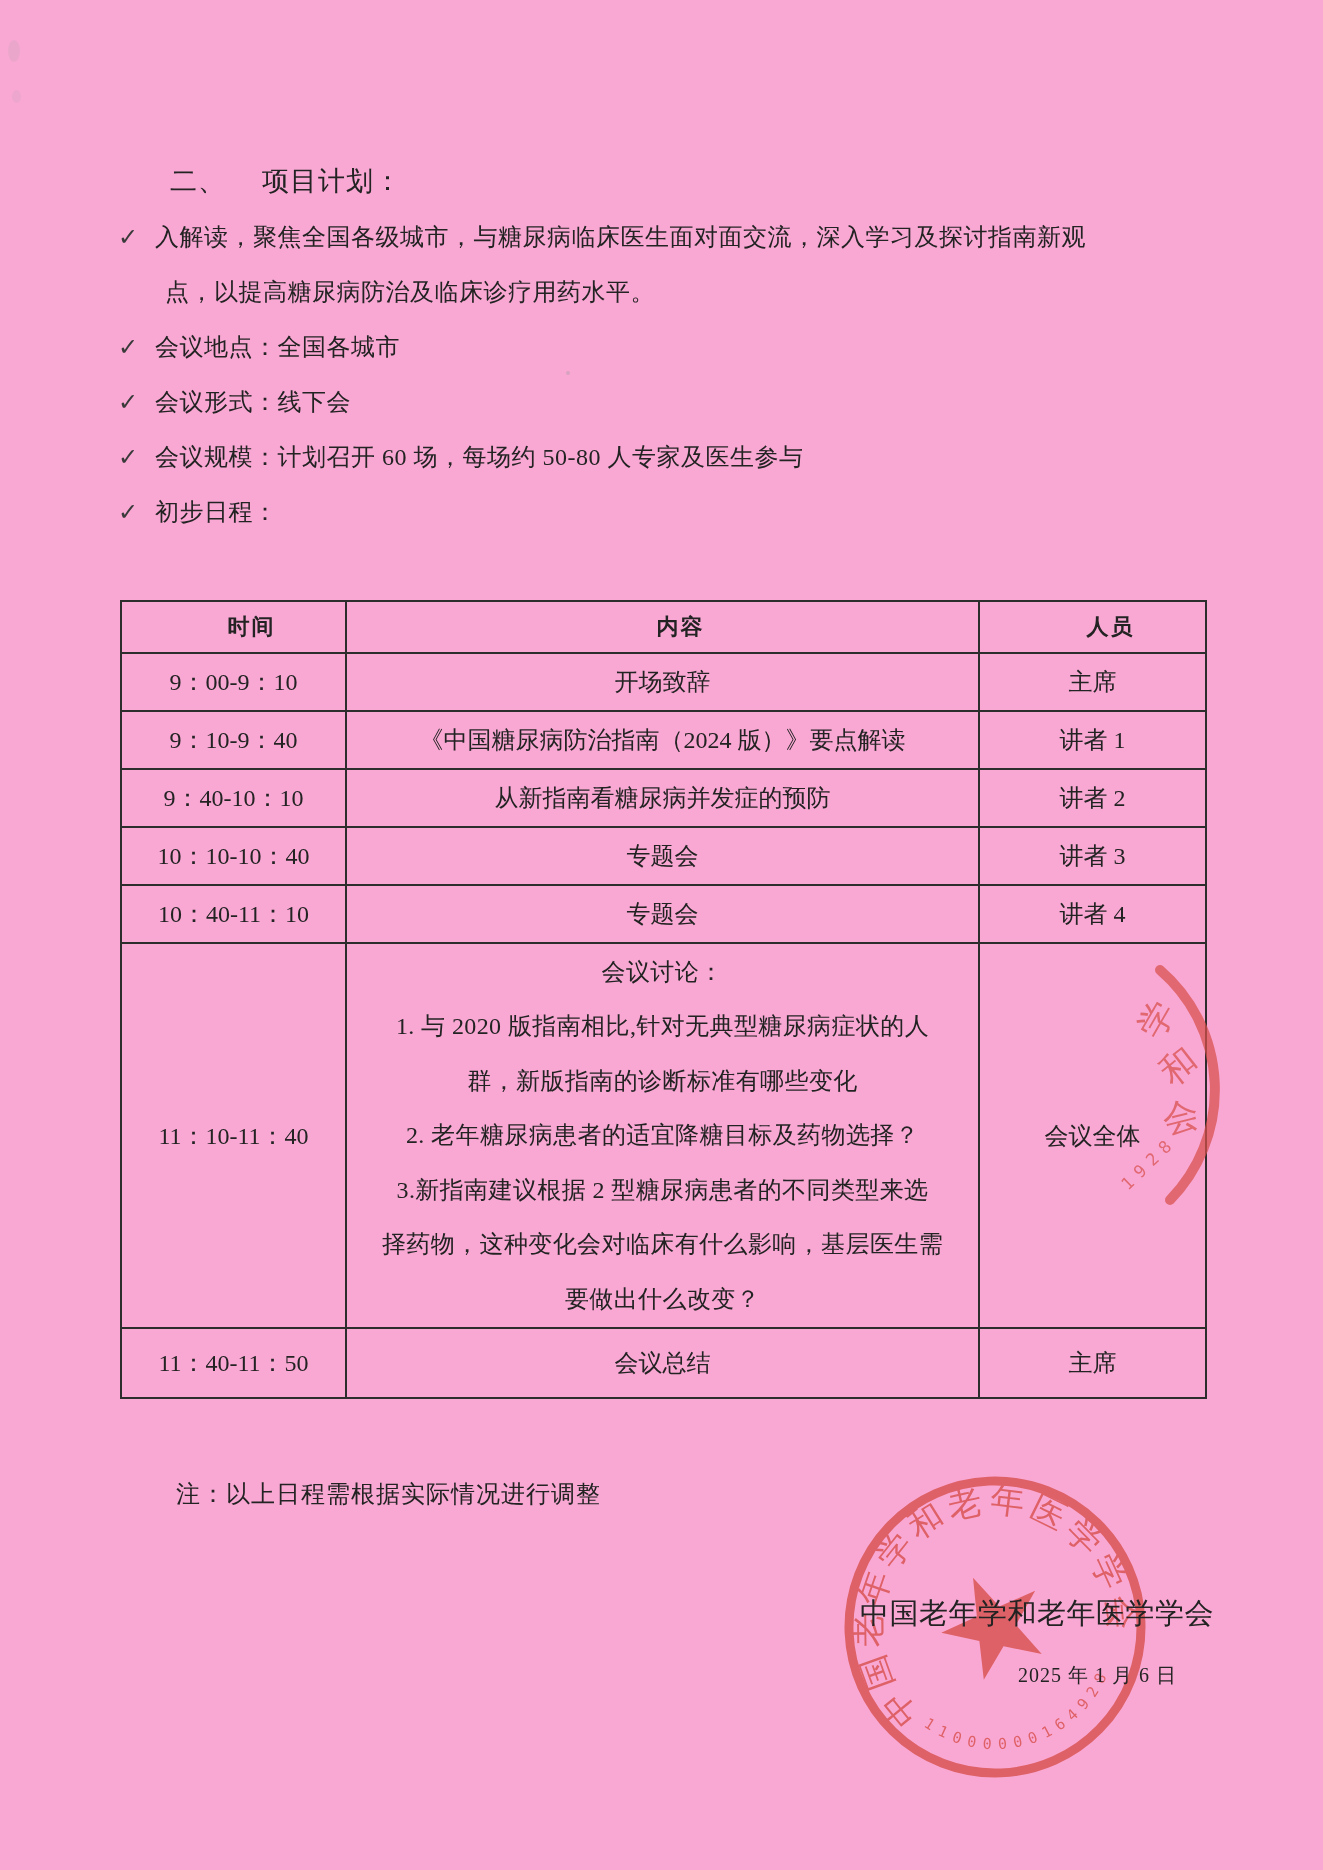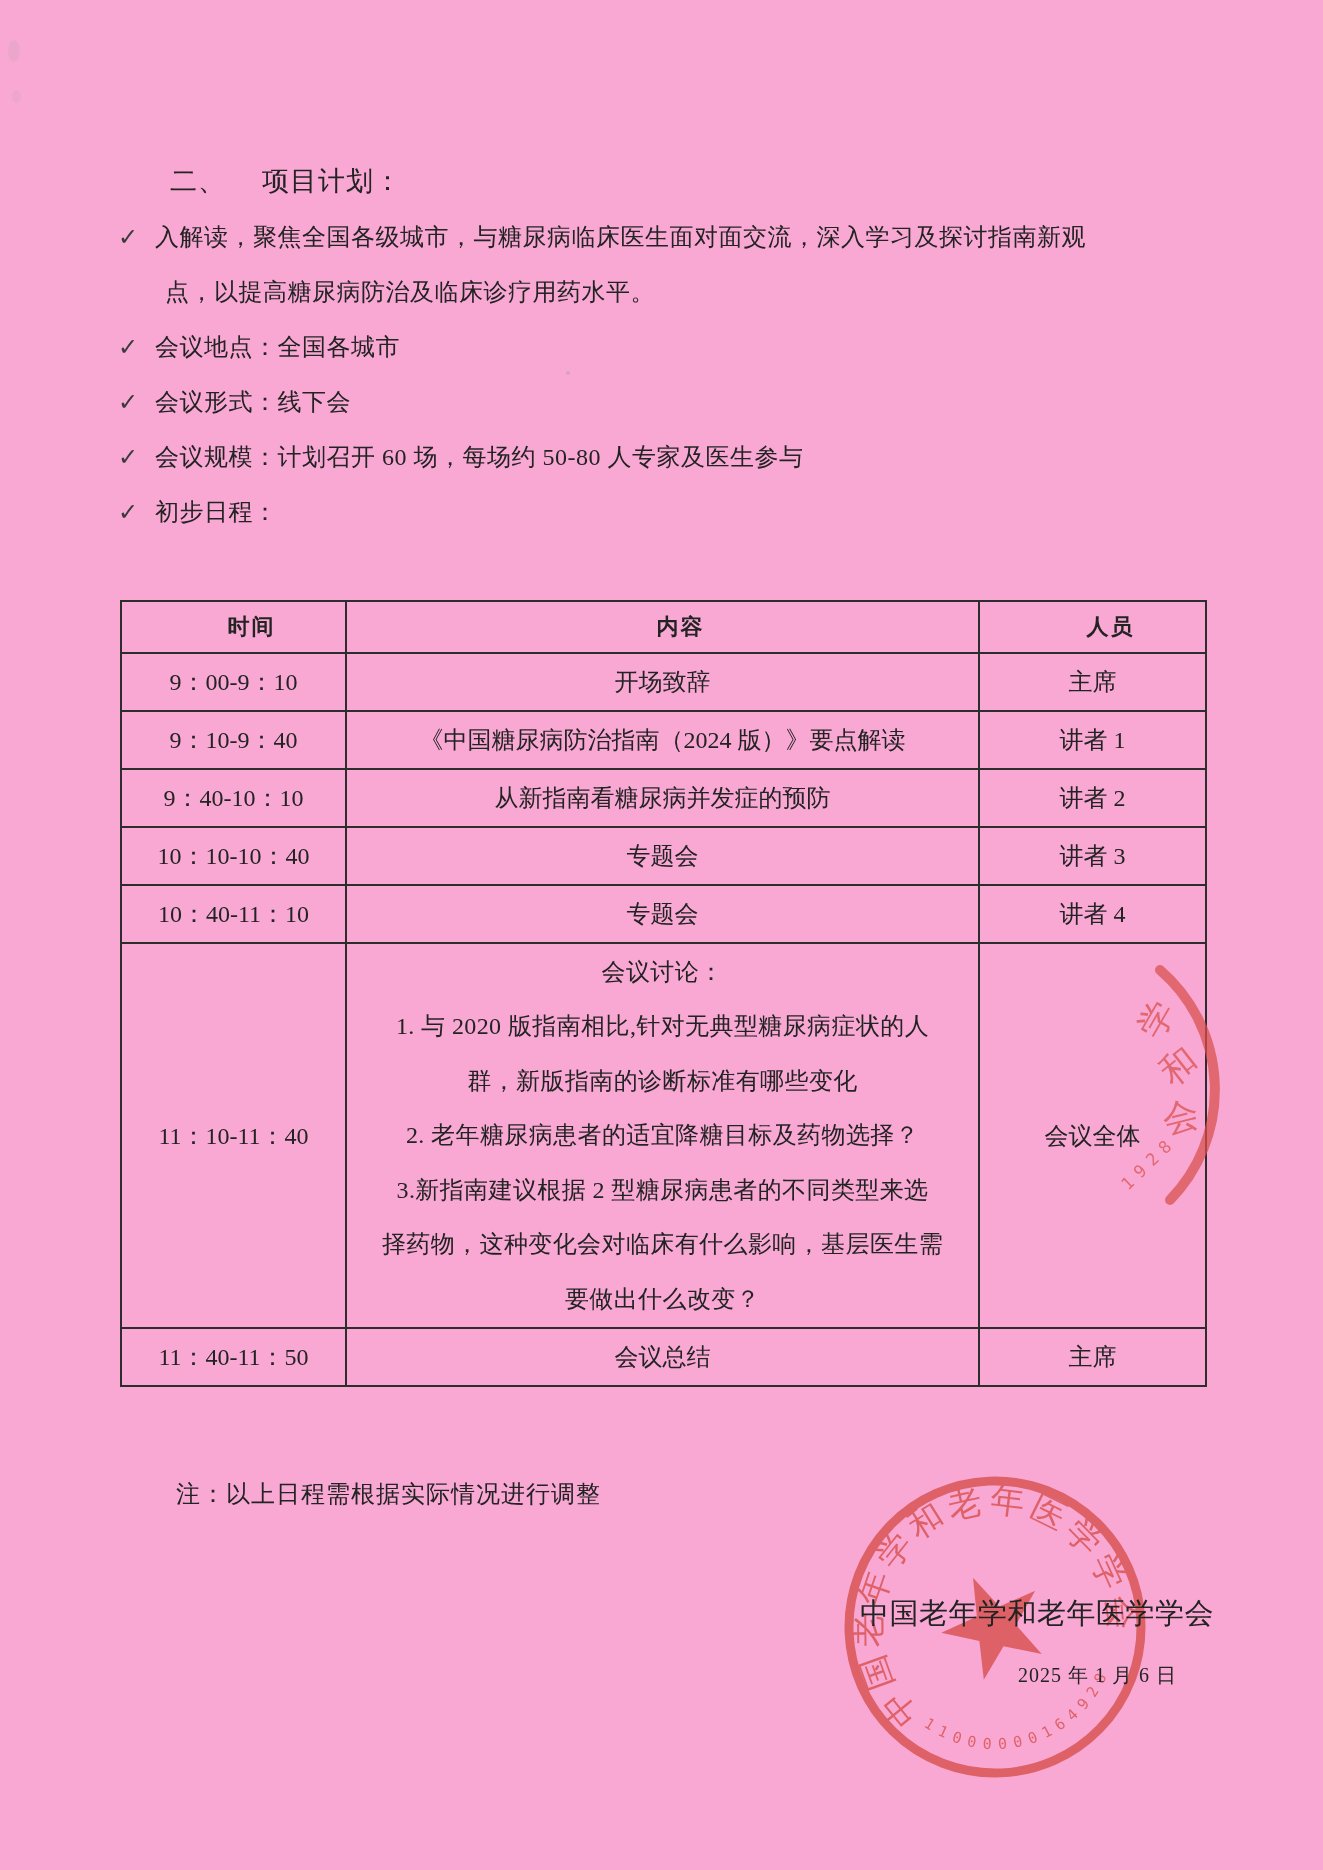--- a/index.html
+++ b/index.html
@@ -124,21 +124,21 @@
             <div>会议讨论：</div>
             <div>1. 与 2020 版指南相比,针对无典型糖尿病症状的人</div>
             <div>群，新版指南的诊断标准有哪些变化</div>
             <div>2. 老年糖尿病患者的适宜降糖目标及药物选择？</div>
             <div>3.新指南建议根据 2 型糖尿病患者的不同类型来选</div>
             <div>择药物，这种变化会对临床有什么影响，基层医生需</div>
             <div>要做出什么改变？</div>
           </td>
       <td>会议全体</td>
     </tr>
-    <tr style="height:58px">
+    <tr style="height:70px">
       <td>11：40-11：50</td>
       <td>会议总结</td>
       <td>主席</td>
     </tr>
   </tbody>
     </table>
 
   <svg class="seal-partial" width="170" height="280" viewBox="0 0 170 280">
     <g opacity="0.72">
       <path d="M 60 15 A 158 158 0 0 1 70 245" fill="none" stroke="#d8504c" stroke-width="10" stroke-linecap="round"></path>

